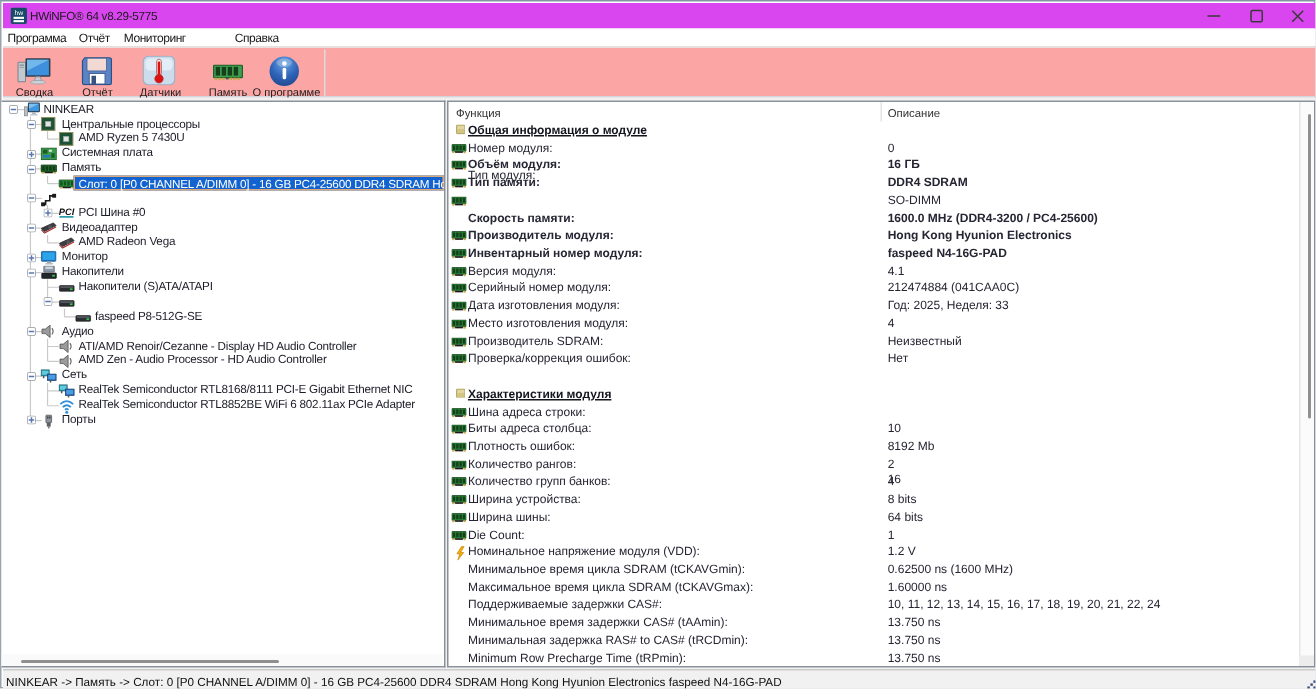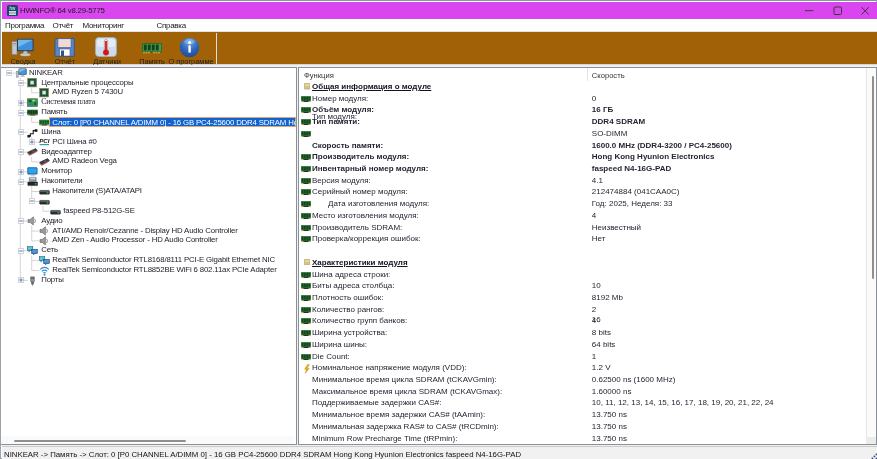--- a/index.html
+++ b/index.html
@@ -4,21 +4,21 @@
 <style>
 * { margin:0; padding:0; box-sizing:border-box; }
 html,body { width:877px; height:459px; overflow:hidden; }
 body { font-family:"Liberation Sans", sans-serif; position:relative; background:#fff; }
 .abs { position:absolute; }
 #win { position:absolute; left:0; top:0; width:877px; height:459px; border:1px solid #9aa3ac; border-top:1px solid #8494a6; }
 #titlebar { position:absolute; left:1px; top:1px; width:875px; height:17px; background:#d946ef;padding-left:19px; }
 #title-text { position:absolute; left:18px; top:4px; font-size:7.8px; letter-spacing:-0.2px; color:#1b1b1b; }
 #menubar { position:absolute; left:1px; top:18px; width:875px; height:11.5px; background:#fff; }
 .menuitem { position:absolute; top:2px; font-size:8px; letter-spacing:-0.3px; color:#191919; }
-#toolbar { position:absolute; left:1px; top:29.5px; width:875px; height:34px; background:#a16207; border-top:1px solid #e2e2e2; border-bottom:1px solid #d2d7dc; }
+#toolbar { position:absolute; left:1px; top:29.5px; width:875px; height:34px; background:#fca5a5; border-top:1px solid #e2e2e2; border-bottom:1px solid #d2d7dc; }
 .toollabel { position:absolute; top:25px; font-size:7.4px; color:#222; width:60px; text-align:center; }
 #content { position:absolute; left:1px; top:63.5px; width:875px; height:381.5px; background:#f0f0f0; }
 #tree { position:absolute; left:0px; top:66px; width:296px; height:378px; background:#fff; border:1px solid #8a9097; border-left:none; overflow:hidden; }
 .trow { position:absolute; left:0; height:9.87px; width:400px; font-size:7.8px; letter-spacing:-0.15px; line-height:9.87px; color:#1c1c28; white-space:nowrap; }
 #rightpanel { position:absolute; left:297px; top:66px; width:579px; height:378px; background:#fff; border:1px solid #8a9097; overflow:hidden; }
 .lrow { position:absolute; height:11.66px; font-size:8px; line-height:11.66px; color:#252533; white-space:nowrap; }
 .lrow b, .trow b { font-weight:bold; }
 .hdr { color:#14141f; font-weight:bold; text-decoration:underline; }
 #statusbar { position:absolute; left:1px; top:445px; width:875px; height:13px; background:#f1f1f1; border-top:1px solid #cbcbcb; }
 #statusbar span { position:absolute; left:2px; top:2.5px; font-size:7.8px; color:#111; white-space:nowrap; }
@@ -182,21 +182,21 @@
         <line x1="1.2" y1="3" x2="4.8" y2="3" stroke="#5a77b5" stroke-width="1"></line>
         <line x1="3" y1="1.2" x2="3" y2="4.8" stroke="#5a77b5" stroke-width="1"></line>
       </svg>
 <svg style="left:26.3px; top:29.9px;" width="11" height="10" viewBox="0 0 11 10">
         <rect x="0.5" y="0.8" width="10" height="7.6" fill="#3c9c4b" stroke="#1d6128" stroke-width="0.6"></rect>
         <rect x="1.6" y="1.8" width="3" height="2.6" fill="#1a5c24"></rect>
         <rect x="5.6" y="1.8" width="2" height="1.4" fill="#dfe6e0"></rect>
         <rect x="1.8" y="5.4" width="4.6" height="1.6" fill="#2574c8"></rect>
         <rect x="7.2" y="4.2" width="2.2" height="3" fill="#1a5c24"></rect>
       </svg>
-<div class="trow" style="left:40.2px; top:29.2px;font-family:Liberation Serif, serif;">Системная плата</div>
+<div class="trow" style="left:40.2px; top:29.2px;">Системная плата</div>
 <svg style="left:16.8px; top:41.6px;" width="6" height="6" viewBox="0 0 6 6">
         <rect x="0.3" y="0.3" width="5.4" height="5.4" rx="1" fill="#fff" stroke="#98a0a8" stroke-width="0.6"></rect>
         <line x1="1.2" y1="3" x2="4.8" y2="3" stroke="#5a77b5" stroke-width="1"></line>
       </svg>
 <svg style="left:26.3px; top:39.8px;" width="11" height="10" viewBox="0 0 11 10">
         <rect x="0.3" y="2" width="10.4" height="4.6" rx="0.4" fill="#256e31" stroke="#0e3a14" stroke-width="0.5"></rect>
         <rect x="1.10" y="2.8" width="1.7" height="3" fill="#123c18"></rect>
         <rect x="3.45" y="2.8" width="1.7" height="3" fill="#123c18"></rect>
         <rect x="5.80" y="2.8" width="1.7" height="3" fill="#123c18"></rect>
         <rect x="8.15" y="2.8" width="1.7" height="3" fill="#123c18"></rect>
@@ -218,21 +218,20 @@
 <div class="trow" style="left:48.3px; top:48.9px; height:10.2px; line-height:9.4px; background:#1263cf; color:#fff; padding-left:2px; width:247px; border:0.8px solid #d9a87c;">Слот: 0 [P0 CHANNEL A/DIMM 0] - 16 GB PC4-25600 DDR4 SDRAM Hong Kong Hyunion Electronics faspeed N4-16G-PAD</div>
 <svg style="left:16.8px; top:61.3px;" width="6" height="6" viewBox="0 0 6 6">
         <rect x="0.3" y="0.3" width="5.4" height="5.4" rx="1" fill="#fff" stroke="#98a0a8" stroke-width="0.6"></rect>
         <line x1="1.2" y1="3" x2="4.8" y2="3" stroke="#5a77b5" stroke-width="1"></line>
       </svg>
 <svg style="left:26.3px; top:59.5px;" width="11" height="10" viewBox="0 0 11 10">
         <path d="M1 8.2 L3.4 8.2 L3.4 5.8 L6.2 5.8 L6.2 2.6 L9 2.6" stroke="#1a1a1a" stroke-width="1.1" fill="none"></path>
         <rect x="0.4" y="6.9" width="2.6" height="2.6" fill="#1a1a1a"></rect>
         <rect x="7.8" y="1.2" width="2.6" height="2.6" fill="#1a1a1a"></rect>
       </svg>
-<div class="trow" style="left:40.2px; top:58.8px;">Шина</div>
 <svg style="left:28.0px; top:71.2px;" width="6" height="6" viewBox="0 0 6 6">
         <rect x="0.3" y="0.3" width="5.4" height="5.4" rx="1" fill="#fff" stroke="#98a0a8" stroke-width="0.6"></rect>
         <line x1="1.2" y1="3" x2="4.8" y2="3" stroke="#5a77b5" stroke-width="1"></line>
         <line x1="3" y1="1.2" x2="3" y2="4.8" stroke="#5a77b5" stroke-width="1"></line>
       </svg>
 <svg style="left:37.7px; top:69.4px;" width="11" height="10" viewBox="0 0 11 10">
         <text x="0.2" y="6.4" font-size="6.2" font-style="italic" font-weight="bold" fill="#111" font-family="Liberation Sans">PCI</text>
         <path d="M0.6 7.6 L10 7.6" stroke="#2a9da8" stroke-width="1.2"></path>
       </svg>
 <div class="trow" style="left:51.3px; top:68.7px;">PCI Шина #0</div>
@@ -357,21 +356,21 @@
         <rect x="5.8" y="1.6" width="0.9" height="1.4" fill="#3a4046"></rect>
         <rect x="4.2" y="5.8" width="2.6" height="2.6" fill="#5a6066"></rect>
         <rect x="5.1" y="8.4" width="0.9" height="1.2" fill="#5a6066"></rect>
       </svg>
 <div class="trow" style="left:40.2px; top:206.9px;">Порты</div>
 <div class="abs" style="left:0; top:368px; width:294px; height:9px; background:#fafafa;"></div>
 <div class="abs" style="left:13px; top:371.5px; width:172px; height:2.4px; background:#8f8f8f; border-radius:1px;"></div>
 </div>
   <div id="rightpanel">
 <div class="abs" style="left:5px; top:2.5px; font-size:7.6px; color:#333;">Функция</div>
-<div class="abs" style="left:292.8px; top:2.5px; font-size:7.6px; color:#333;">Скорость</div>
+<div class="abs" style="left:292.8px; top:2.5px; font-size:7.6px; color:#333;">Описание</div>
 <div class="abs" style="left:288px; top:0px; width:1px; height:13px; background:#e4e4e4;"></div>
 <svg style="left:4.5px; top:15.20px;" width="6.4" height="6.4" viewBox="0 0 6.4 6.4">
         <rect x="0.3" y="0.3" width="5.8" height="5.8" rx="0.5" fill="#d3c584" stroke="#ac9e5e" stroke-width="0.6"></rect>
         <rect x="1" y="1" width="4.4" height="2" fill="#e2d6a2"></rect>
       </svg>
 <div class="lrow hdr" style="left:13px; top:13.00px;">Общая информация о модуле</div>
 <svg style="left:2px; top:27.72px;" width="10" height="7" viewBox="0 0 10 7">
         <rect x="0.2" y="0.3" width="9.6" height="4.6" rx="0.3" fill="#2c8a3a" stroke="#0f3d16" stroke-width="0.5"></rect>
         <rect x="0.90" y="1" width="1.6" height="3.1" fill="#143f1b"></rect>
         <rect x="3.10" y="1" width="1.6" height="3.1" fill="#143f1b"></rect>
@@ -472,21 +471,21 @@
 <svg style="left:2px; top:133.20px;" width="10" height="7" viewBox="0 0 10 7">
         <rect x="0.2" y="0.3" width="9.6" height="4.6" rx="0.3" fill="#2c8a3a" stroke="#0f3d16" stroke-width="0.5"></rect>
         <rect x="0.90" y="1" width="1.6" height="3.1" fill="#143f1b"></rect>
         <rect x="3.10" y="1" width="1.6" height="3.1" fill="#143f1b"></rect>
         <rect x="5.30" y="1" width="1.6" height="3.1" fill="#143f1b"></rect>
         <rect x="7.50" y="1" width="1.6" height="3.1" fill="#143f1b"></rect>
         <rect x="0.5" y="4.9" width="1.5" height="1.2" fill="#caa84e"></rect>
         <rect x="8" y="4.9" width="1.5" height="1.2" fill="#caa84e"></rect>
         <rect x="2.4" y="4.9" width="5.2" height="1" fill="#1c1c1c"></rect>
       </svg>
-<div class="lrow" style="left:13px; top:130.20px;margin-left:16px;">Дата изготовления модуля:</div>
+<div class="lrow" style="left:13px; top:130.20px;">Дата изготовления модуля:</div>
 <div class="lrow" style="left:292.8px; top:130.20px;">Год: 2025, Неделя: 33</div>
 <svg style="left:2px; top:144.92px;" width="10" height="7" viewBox="0 0 10 7">
         <rect x="0.2" y="0.3" width="9.6" height="4.6" rx="0.3" fill="#2c8a3a" stroke="#0f3d16" stroke-width="0.5"></rect>
         <rect x="0.90" y="1" width="1.6" height="3.1" fill="#143f1b"></rect>
         <rect x="3.10" y="1" width="1.6" height="3.1" fill="#143f1b"></rect>
         <rect x="5.30" y="1" width="1.6" height="3.1" fill="#143f1b"></rect>
         <rect x="7.50" y="1" width="1.6" height="3.1" fill="#143f1b"></rect>
         <rect x="0.5" y="4.9" width="1.5" height="1.2" fill="#caa84e"></rect>
         <rect x="8" y="4.9" width="1.5" height="1.2" fill="#caa84e"></rect>
         <rect x="2.4" y="4.9" width="5.2" height="1" fill="#1c1c1c"></rect>

